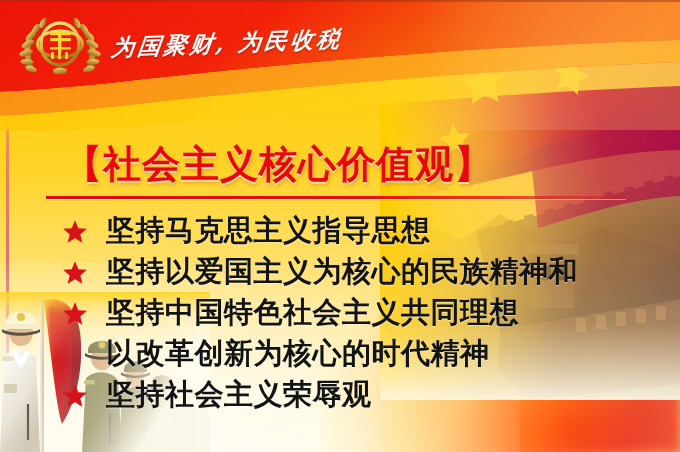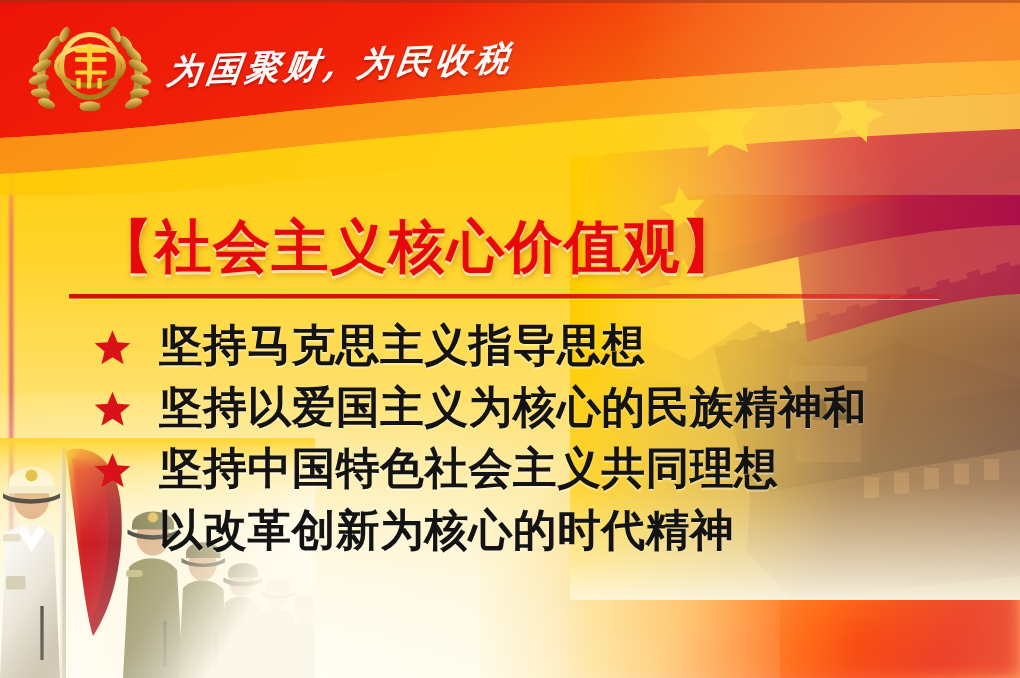--- a/index.html
+++ b/index.html
@@ -560,16 +560,24 @@
         </svg>
       </span>
       <span class="row-text">坚持中国特色社会主义共同理想</span>
     </div>
 
     <div class="row cont">
       <span class="star hidden"></span>
       <span class="row-text">以改革创新为核心的时代精神</span>
     </div>
 
+    <div class="row">
+      <span class="star">
+        <svg width="26" height="26" viewBox="0 0 26 26">
+          <path d="M13 1.2 L16.3 9.2 L24.9 9.8 L18.3 15.4 L20.4 23.8 L13 19.2 L5.6 23.8 L7.7 15.4 L1.1 9.8 L9.7 9.2 Z" fill="#d9121a"></path>
+        </svg>
+      </span>
+      <span class="row-text">坚持社会主义荣辱观</span>
+    </div>
 
   </div>
 
 </div>
 
 </body></html>

